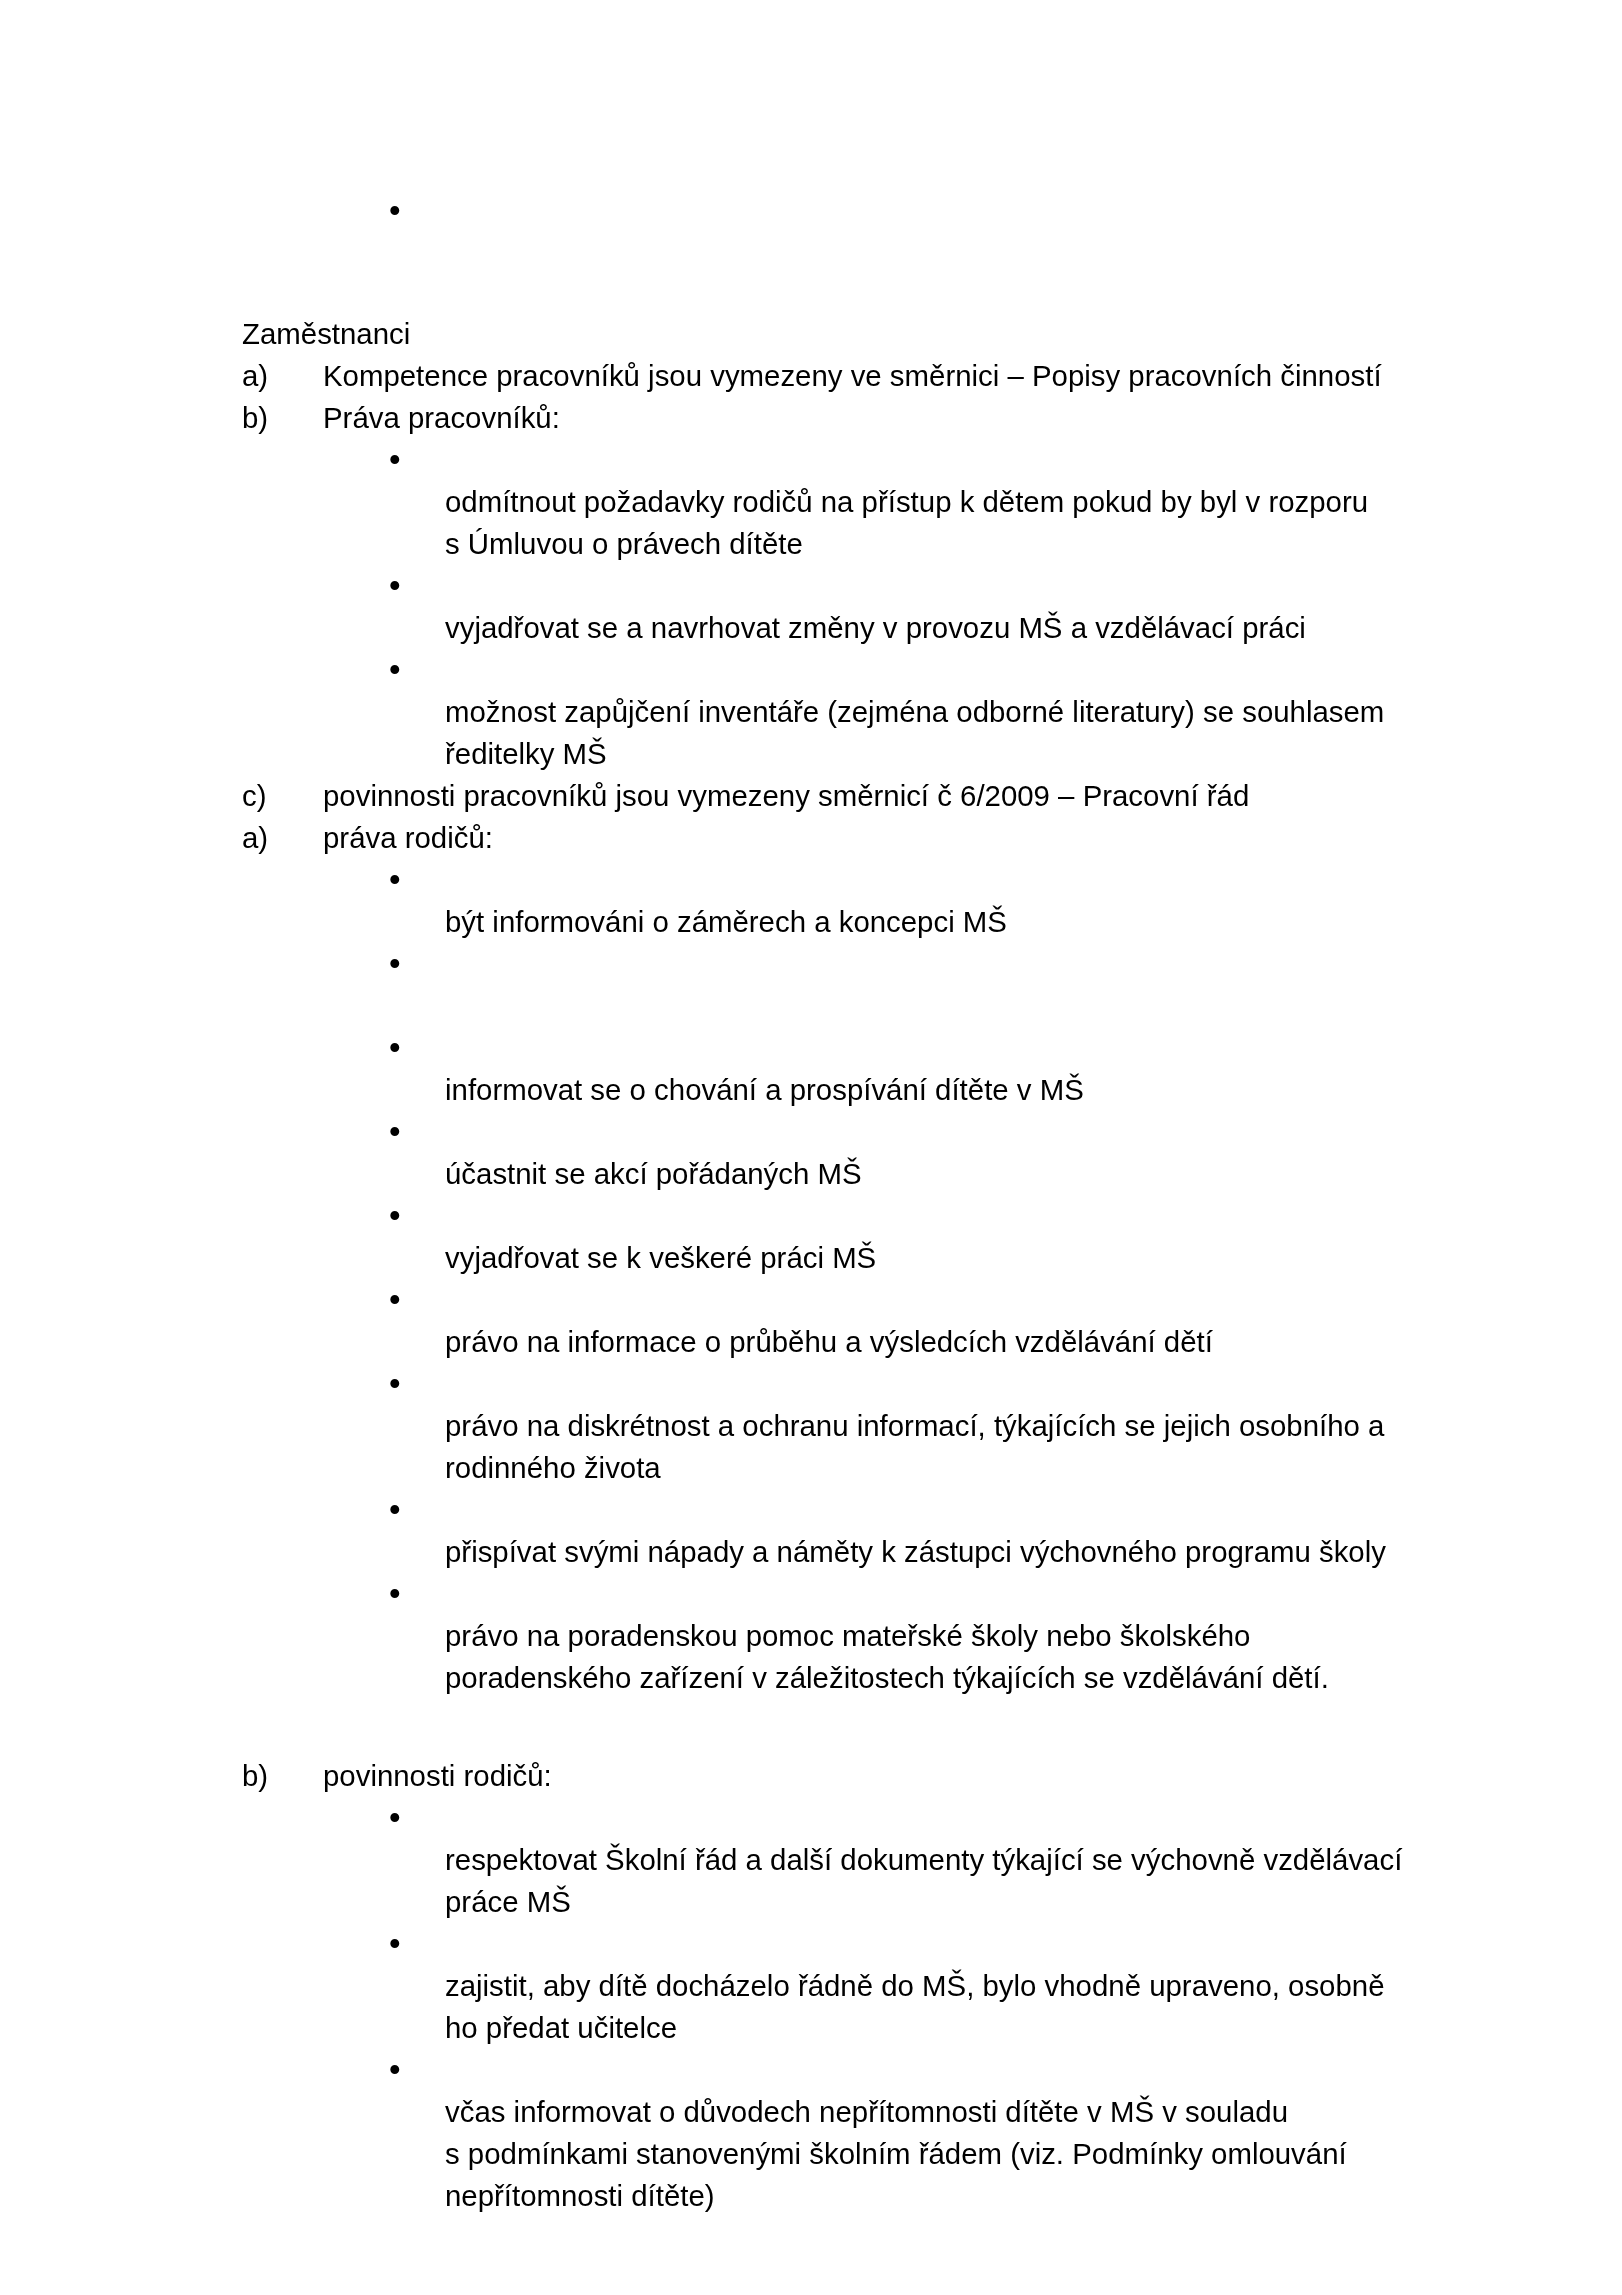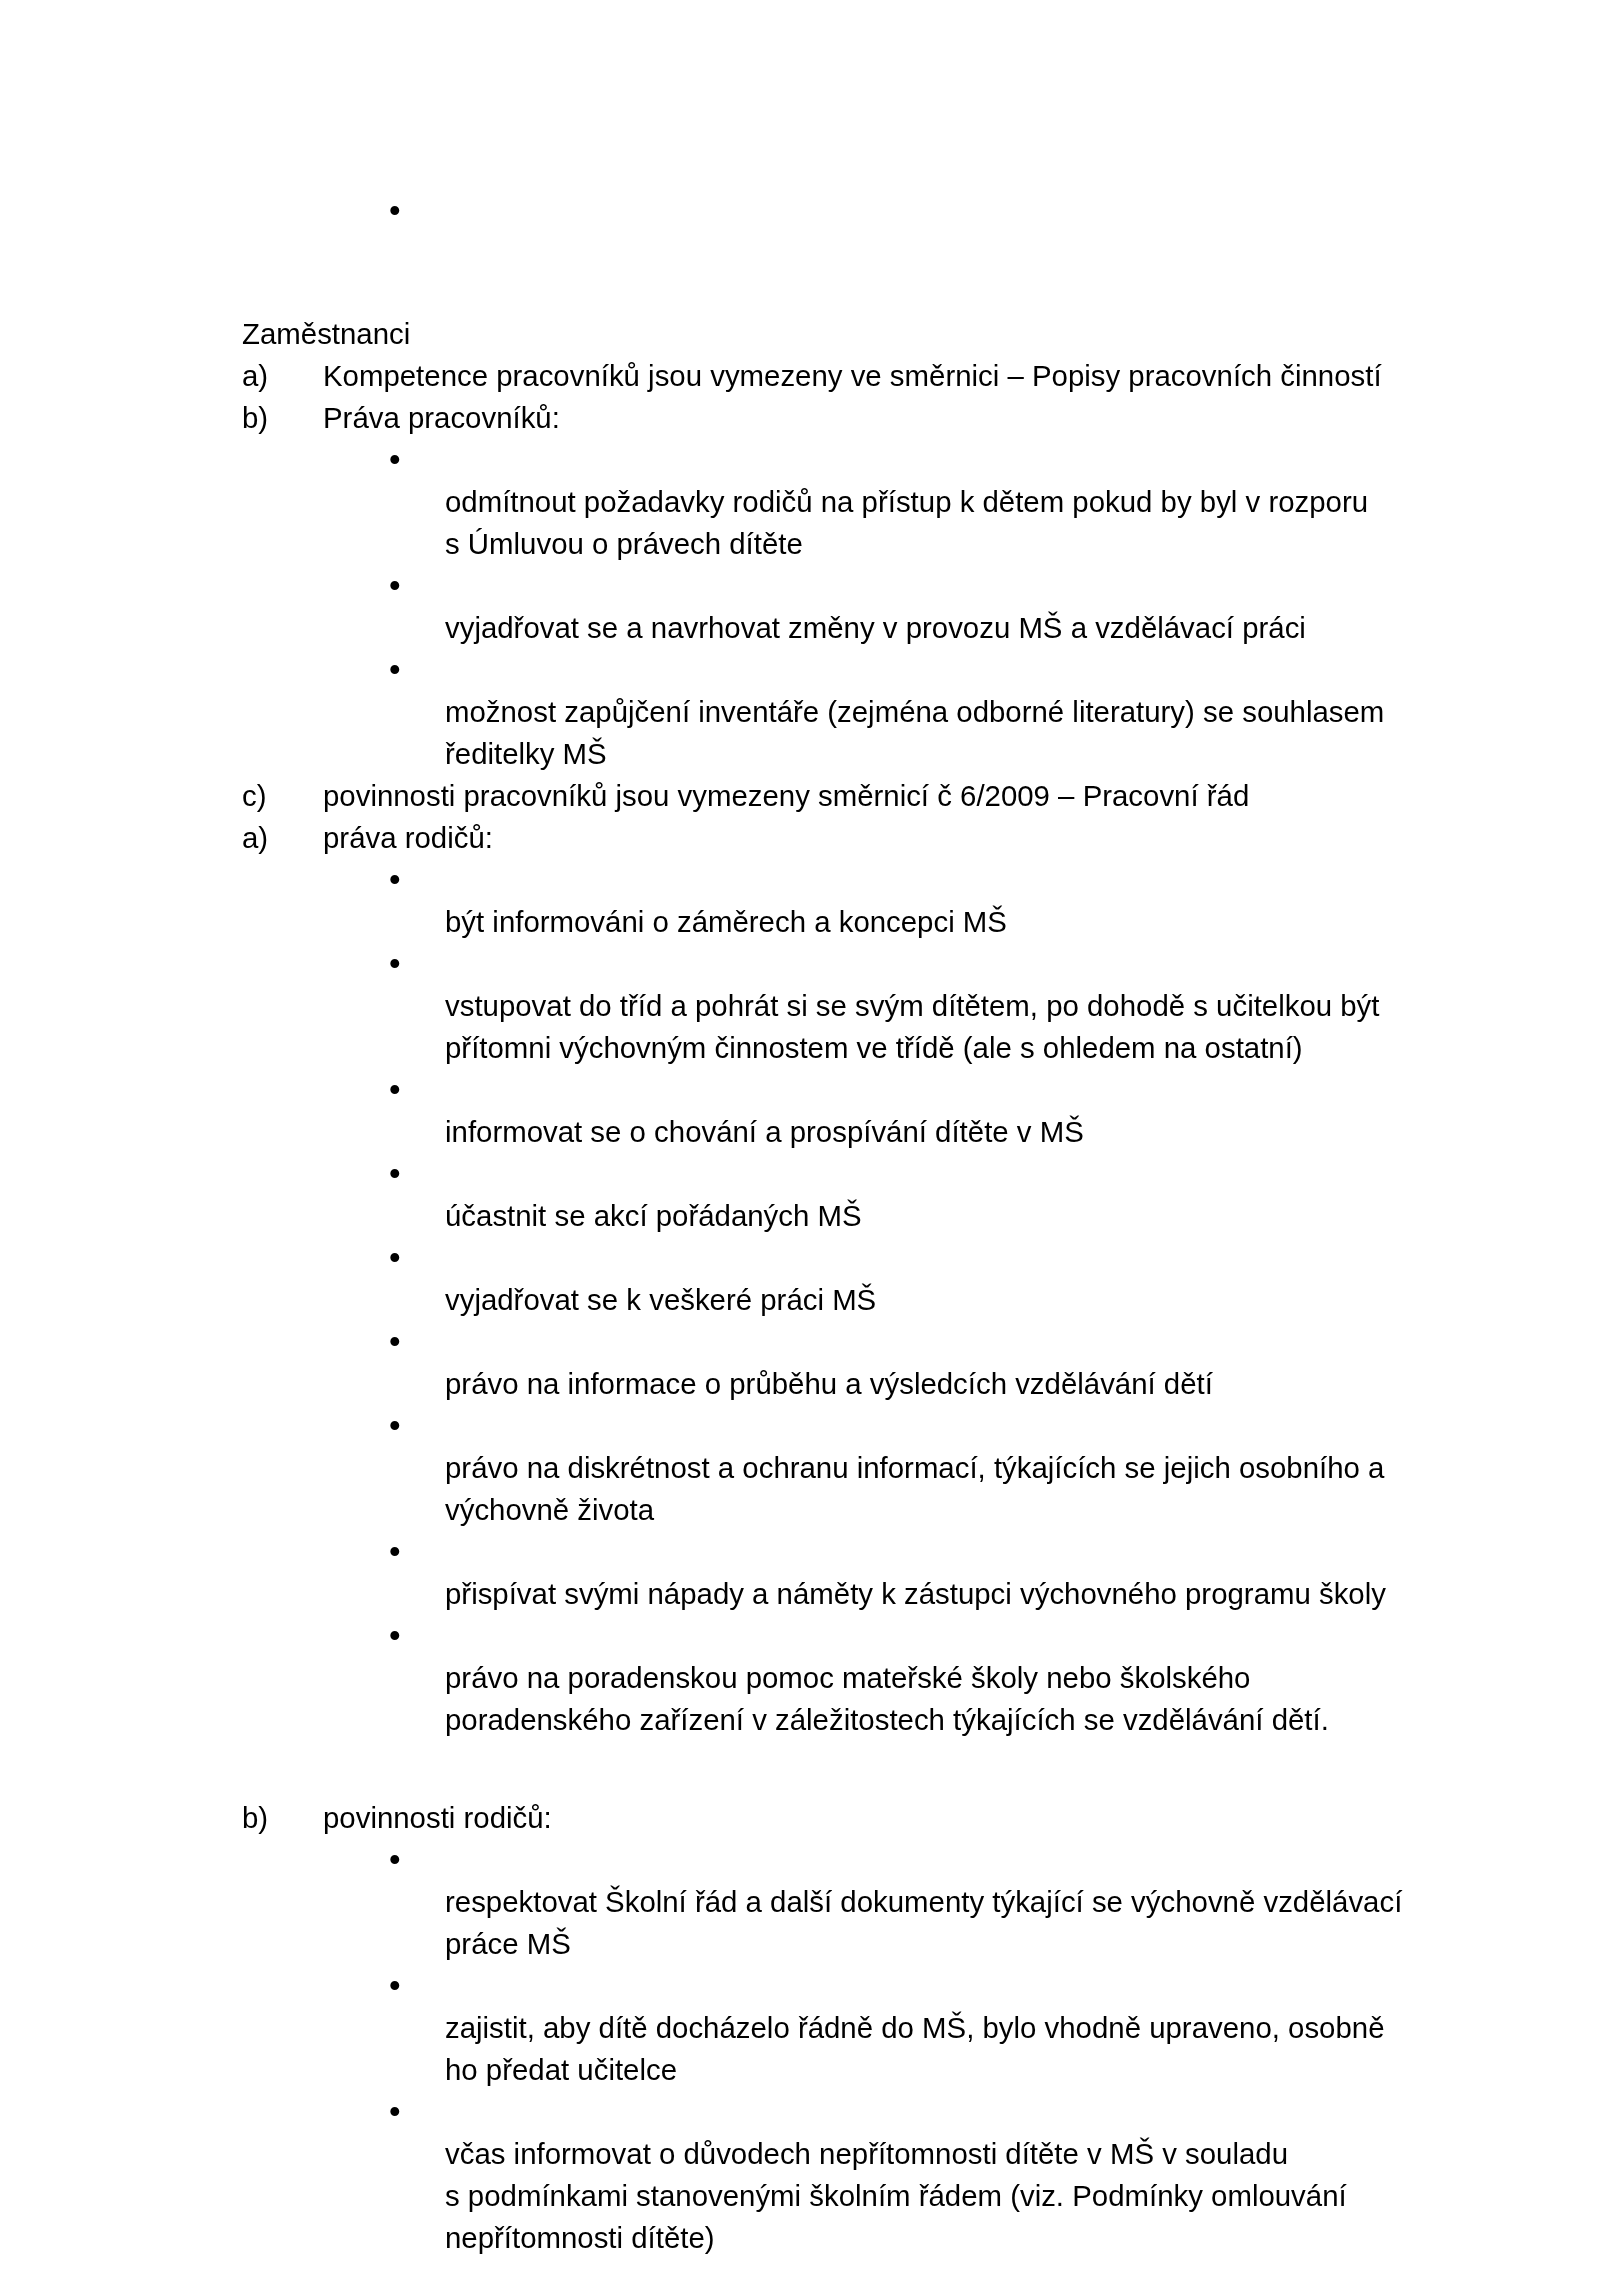--- a/index.html
+++ b/index.html
@@ -87,38 +87,37 @@
     <div class="litem">
       <span class="lbl">a)</span>
       <span class="txt">práva rodičů:</span>
     </div>
 
     <ul class="blist plist-a">
       <li>
         <span class="bdot">•</span><span>být informováni o záměrech a koncepci MŠ</span>
       </li>
       <li>
-        <span class="bdot">•</span><span>vstupovat do tříd a pohrát si se svým dítětem, po dohodě s učitelkou být
-přítomni výchovným činnostem ve třídě (ale s ohledem na ostatní)</span>
+        <span class="bdot">•</span>
       </li>
       <li>
         <span class="bdot">•</span><span>informovat se o chování a prospívání dítěte v MŠ</span>
       </li>
       <li>
         <span class="bdot">•</span><span>účastnit se akcí pořádaných MŠ</span>
       </li>
       <li>
         <span class="bdot">•</span><span>vyjadřovat se k veškeré práci MŠ</span>
       </li>
       <li>
         <span class="bdot">•</span><span>právo na informace o průběhu a výsledcích vzdělávání dětí</span>
       </li>
       <li>
         <span class="bdot">•</span><span>právo na diskrétnost a ochranu informací, týkajících se jejich osobního a
-výchovně života</span>
+rodinného života</span>
       </li>
       <li>
         <span class="bdot">•</span><span>přispívat svými nápady a náměty k zástupci výchovného programu školy</span>
       </li>
       <li>
         <span class="bdot">•</span><span>právo na poradenskou pomoc mateřské školy nebo školského
 poradenského zařízení v záležitostech týkajících se vzdělávání dětí.</span>
       </li>
     </ul>
 

